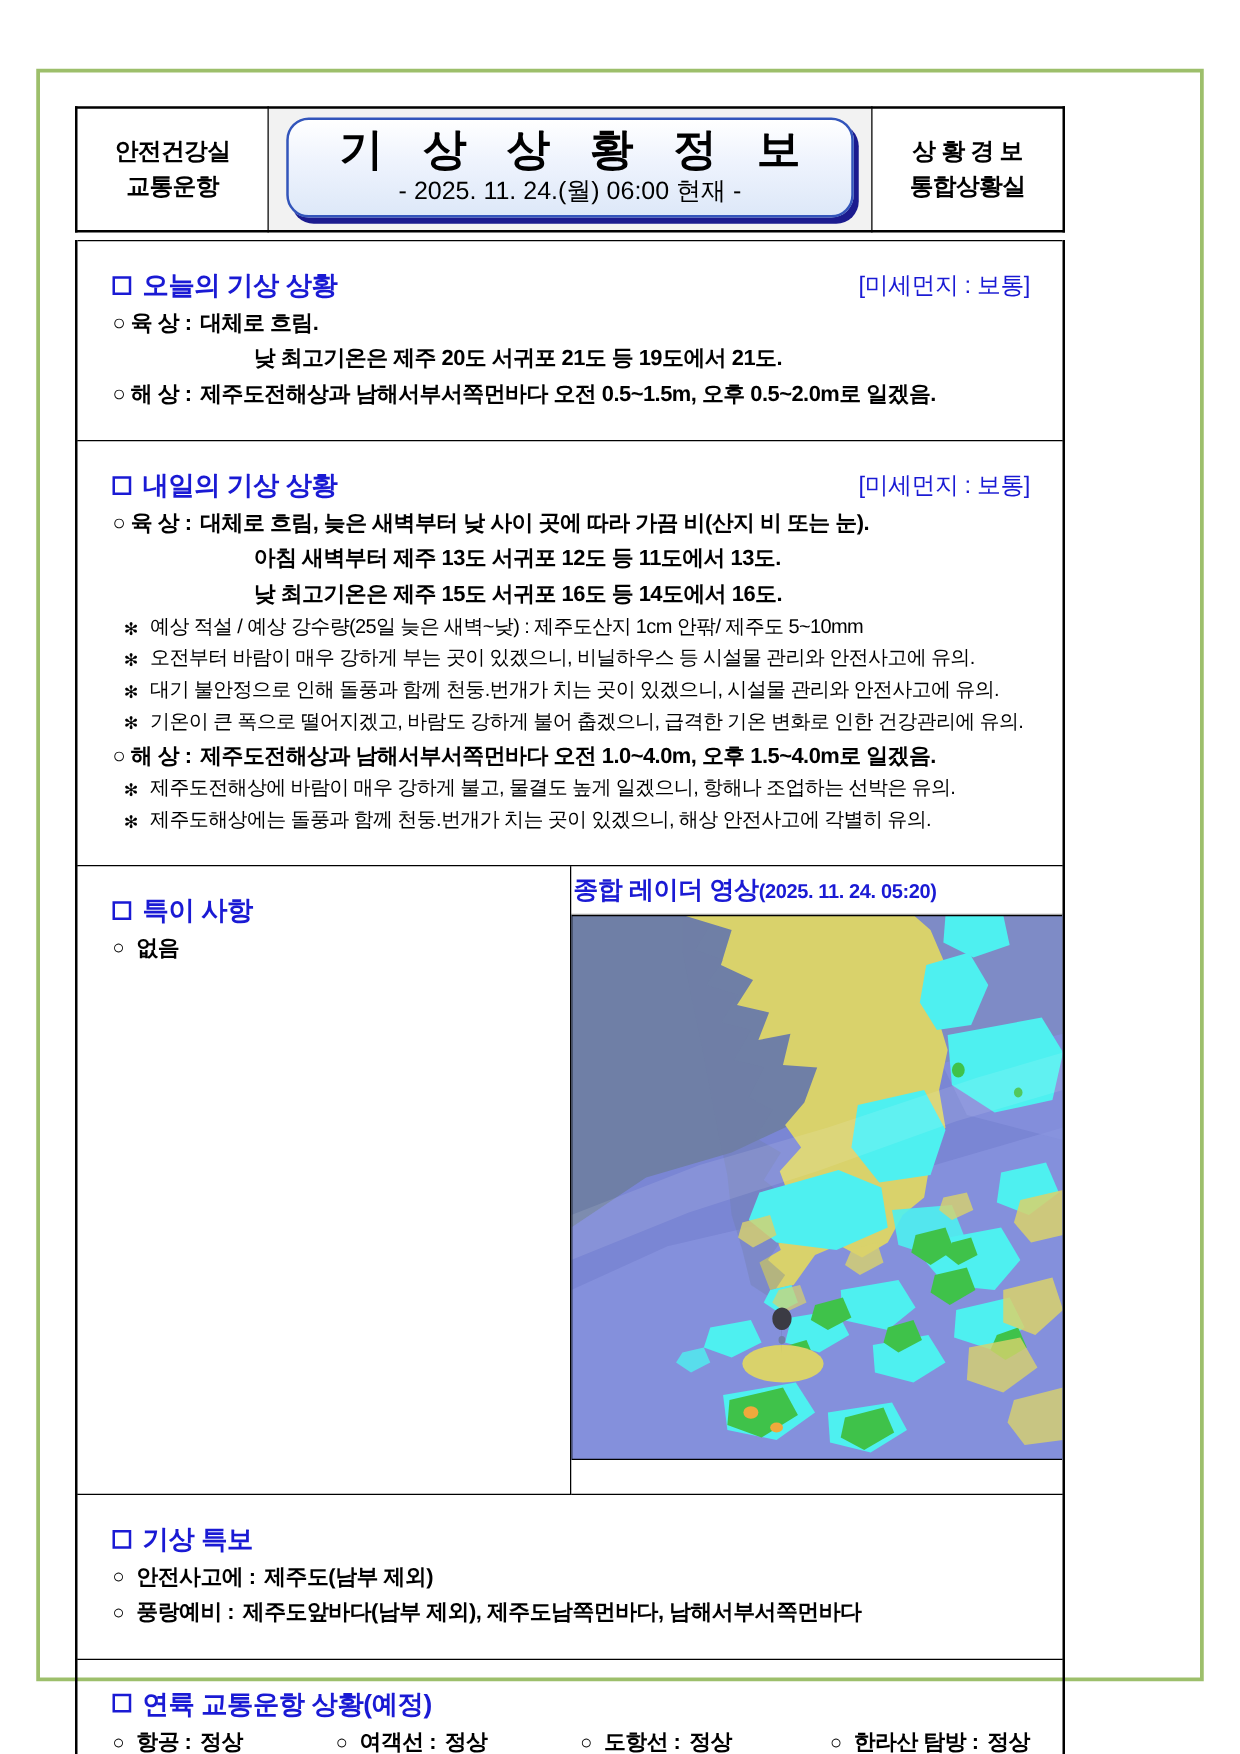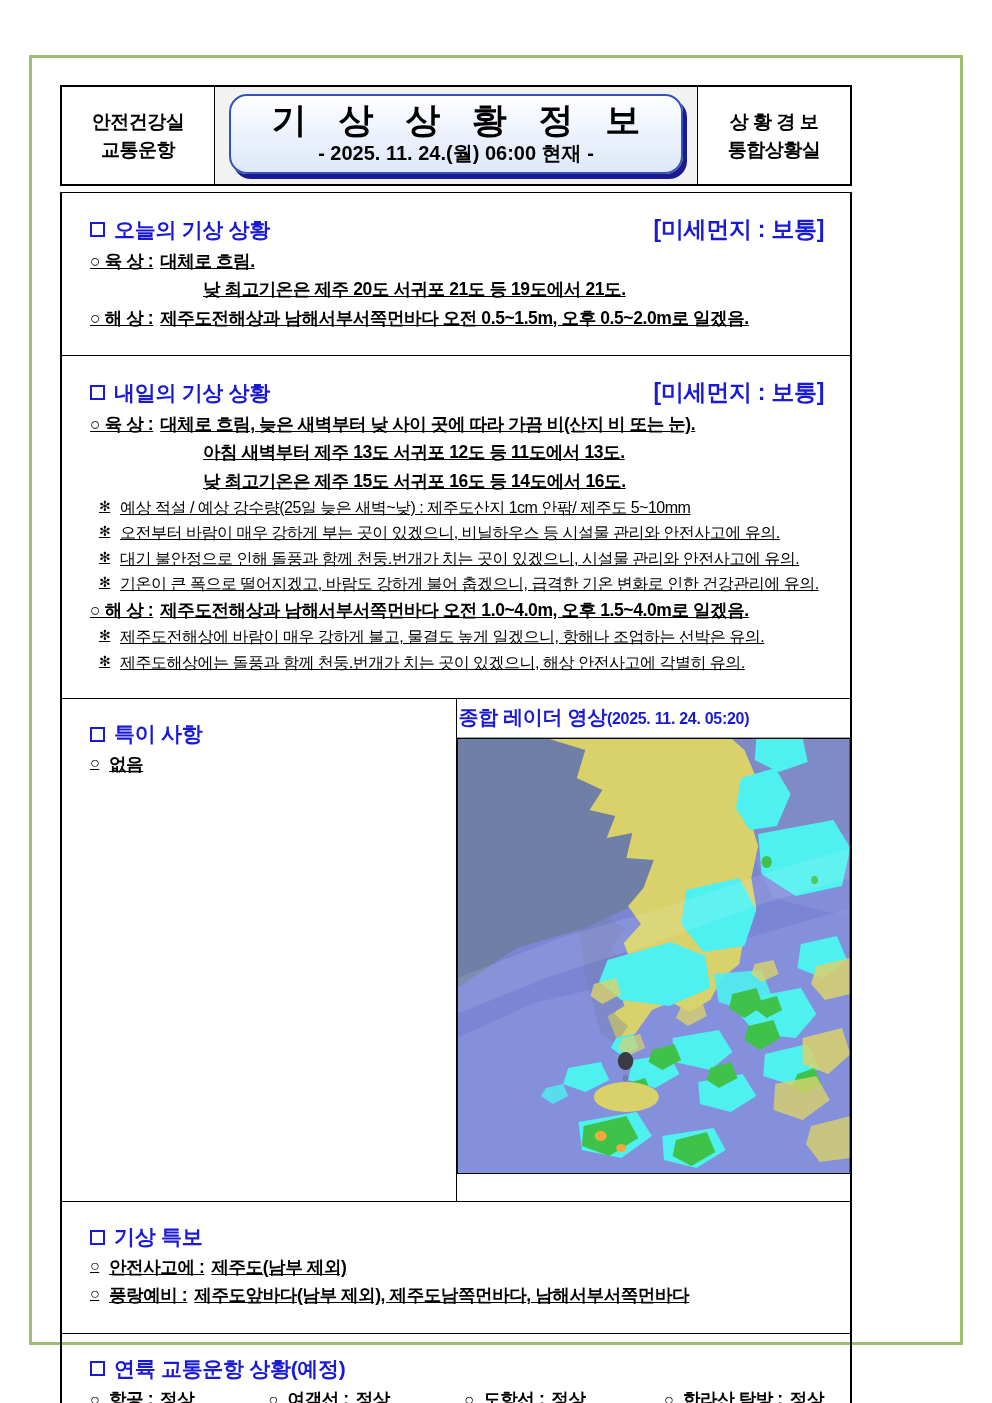--- a/index.html
+++ b/index.html
@@ -75,21 +75,21 @@
     font-size: 35px;
     font-weight: bold;
     letter-spacing: 11px;
     line-height: 1.15;
     color: #000;
     text-indent: 11px;
     white-space: nowrap;
   }
   .title-sub {
     font-size: 20px;
-    font-weight: bold;
+    font-weight: normal;
     letter-spacing: 0px;
     line-height: 1.2;
     color: #000;
     margin-top: 1px;
     white-space: nowrap;
   }
 
   
   .body-table {
     width: 100%;
@@ -128,33 +128,32 @@
     flex: none;
   }
   .sec-title {
     color: #1a1ad4;
     font-weight: bold;
     font-size: 21px;
     letter-spacing: -0.3px;
   }
   .sec-badge {
     color: #1a1ad4;
-    font-weight: bold;
-    font-size: 23px;
+    font-weight: normal;
+    font-size: 19px;
     letter-spacing: -0.3px;
   }
 
   .line {
     display: flex;
-    align-items: flex-start;
+    align-items: flex-end;
     font-size: 17.5px;
     letter-spacing: -0.4px;
     line-height: 1.62;
     white-space: nowrap;
-    text-decoration: underline;
   }
   .bullet-o {
     flex: none;
     width: 19px;
     font-size: 16px;
     line-height: 1.62;
   }
   .bullet-star {
     flex: none;
     width: 21px;

